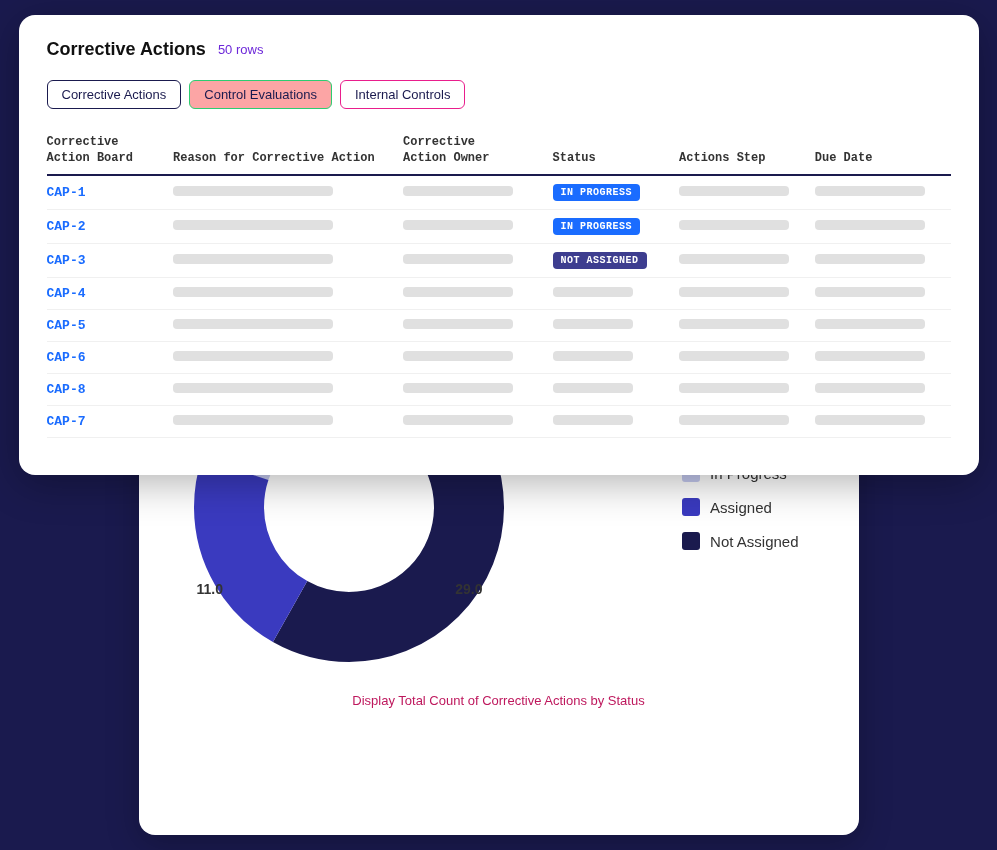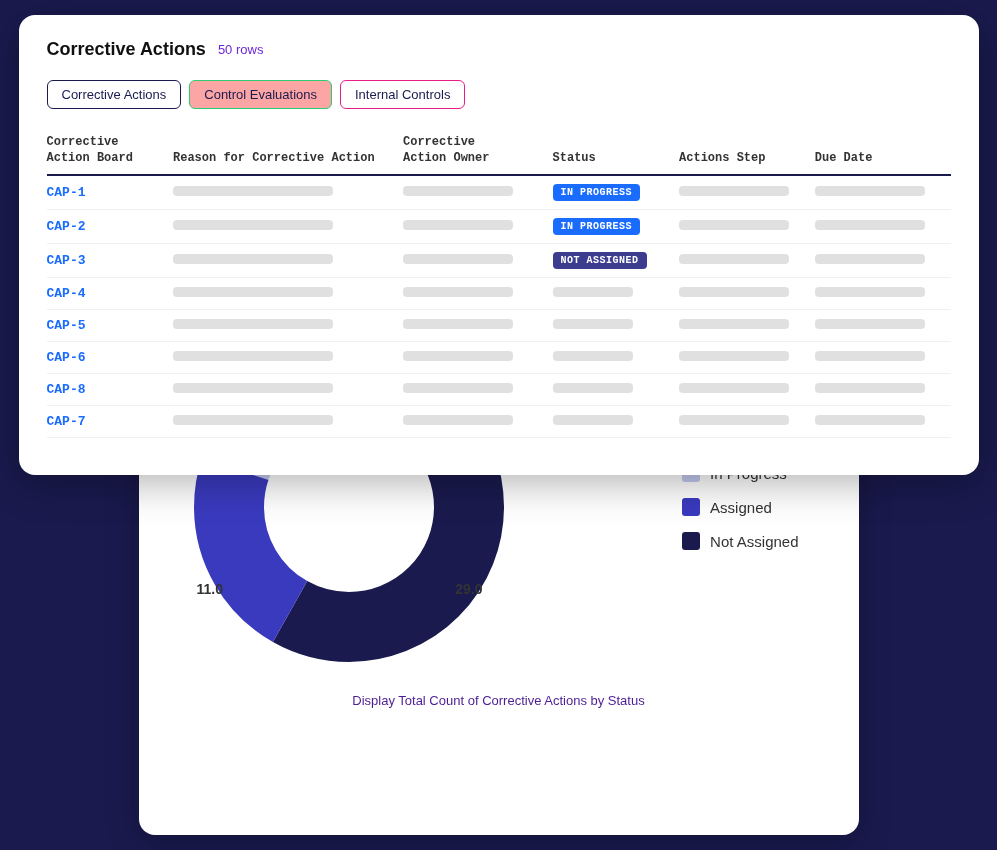--- a/index.html
+++ b/index.html
@@ -223,21 +223,21 @@
     }
     .legend-swatch {
       width: 18px;
       height: 18px;
       border-radius: 3px;
       flex-shrink: 0;
     }
     .chart-footer {
       text-align: center;
       font-size: 13px;
-      color: #4c1d95;
+      color: #be185d;
       margin-top: 16px;
     }
   </style>
 </head>
 <body>
 
 <div class="outer-container">
 
   <div class="chart-card">
     <h2 class="chart-title">Corrective Actions by Status</h2>

